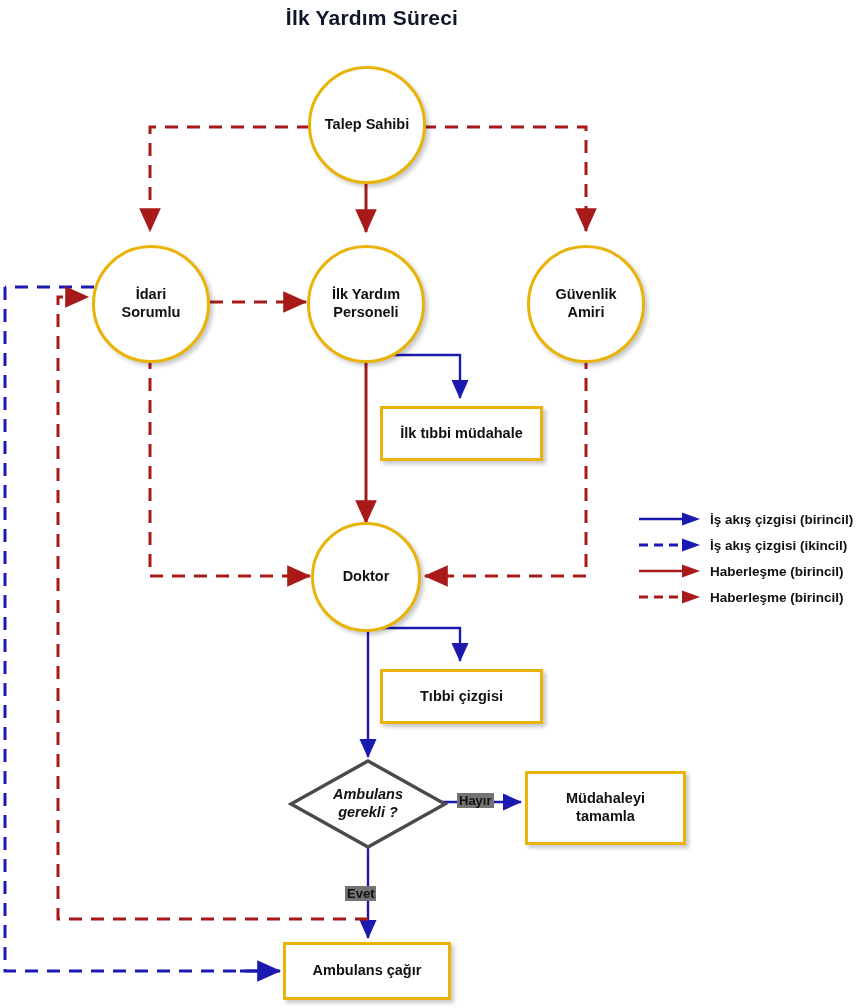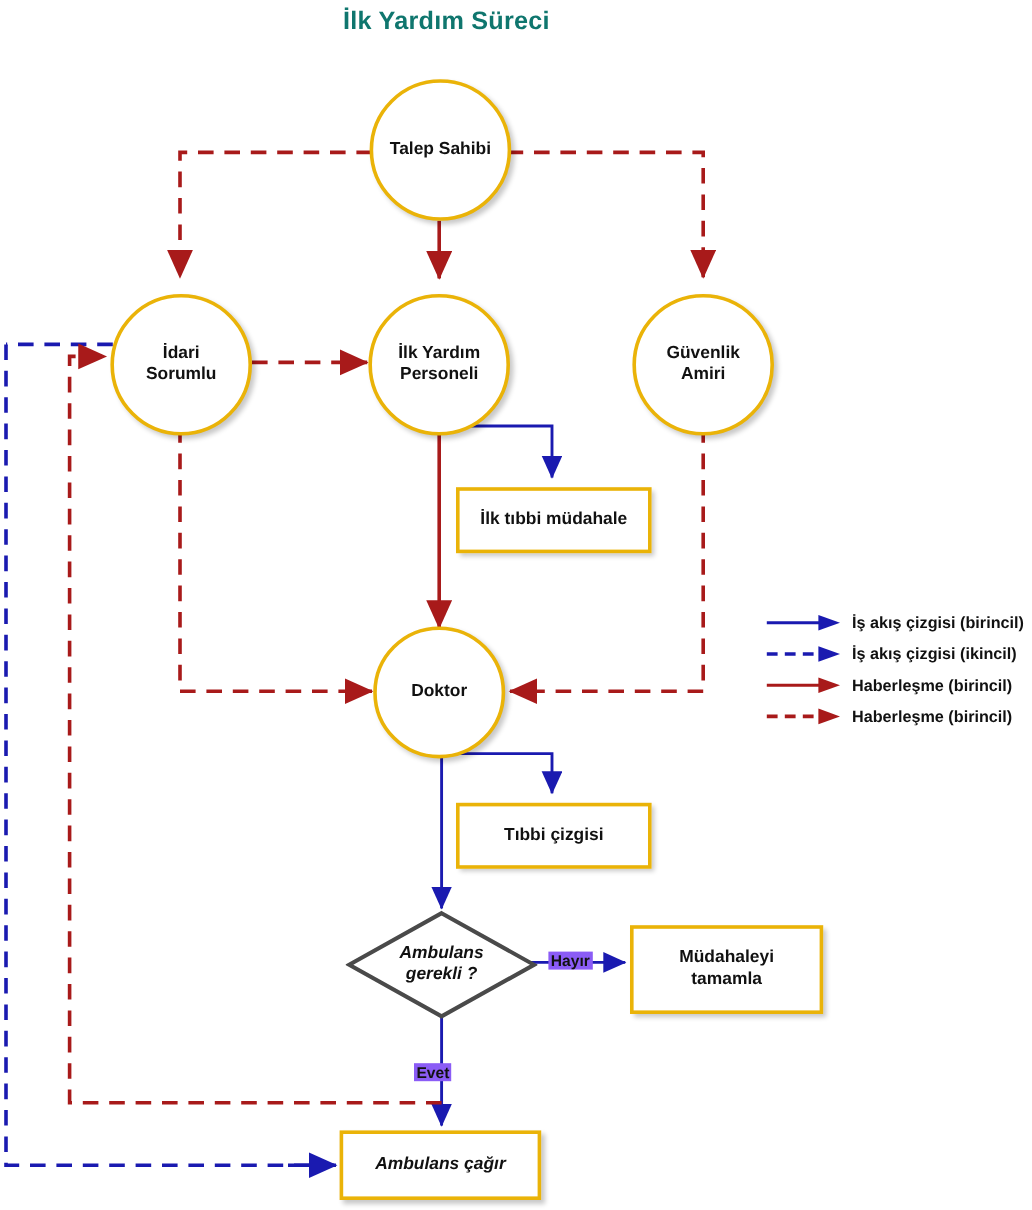--- a/index.html
+++ b/index.html
@@ -9,21 +9,21 @@
     font-family:"Liberation Sans","DejaVu Sans",sans-serif;
     -webkit-font-smoothing:antialiased;
     overflow:hidden;
     position:relative;
   }
   #stage{position:relative;width:860px;height:1008px;}
 
   .title{
     position:absolute;left:0;top:6px;width:860px;
     text-align:center;
-    font-size:21px;font-weight:bold;color:#0f766e;
+    font-size:21px;font-weight:bold;color:#0f172a;
     letter-spacing:.2px;
   }
   
   .title-inner{display:inline-block;transform:translateX(-58px);}
 
   svg#wires{position:absolute;left:0;top:0;width:860px;height:1008px;overflow:visible;}
 
   .node{position:absolute;box-sizing:border-box;display:flex;align-items:center;justify-content:center;text-align:center;}
   .node .lbl{
     font-size:14.5px;font-weight:bold;color:#111;line-height:1.22;
@@ -44,21 +44,21 @@
   .diamond-wrap .lbl{
     position:absolute;left:0;top:0;width:100%;height:100%;
     display:flex;align-items:center;justify-content:center;
     font-size:14.5px;font-weight:bold;color:#111;line-height:1.22;
     white-space:pre-line;text-align:center;font-style:italic;
   }
 
   .edge-label{
     position:absolute;
     font-size:13px;font-weight:bold;color:#111;
-    background:#8b5cf6;padding:0 2px;
+    background:#737373;padding:0 2px;
     white-space:nowrap;
   }
 
   .legend{position:absolute;}
   .legend-row{position:absolute;height:22px;}
   .legend-row .ltext{
     position:absolute;left:72px;top:50%;transform:translateY(-50%);
     font-size:13.5px;font-weight:bold;color:#111;white-space:nowrap;
   }
   .legend-row svg{position:absolute;left:0;top:0;}
@@ -154,21 +154,21 @@
     </svg>
     <span class="lbl">Ambulans
 gerekli ?</span>
   </div>
 
   <div class="node rect" style="left:525px;top:771px;width:161px;height:74px;">
     <span class="lbl">Müdahaleyi
 tamamla</span>
   </div>
 
-  <div class="node rect" style="left:283px;top:942px;width:168px;height:58px;font-style:italic;">
+  <div class="node rect" style="left:283px;top:942px;width:168px;height:58px;">
     <span class="lbl">Ambulans çağır</span>
   </div>
 
   <div class="edge-label" style="left:457px;top:793px;">Hayır</div>
 
   <div class="edge-label" style="left:345px;top:886px;">Evet</div>
 
   <div class="legend" style="left:638px;top:508px;width:220px;height:104px;">
 
     <div class="legend-row" style="left:0;top:0;width:220px;">

